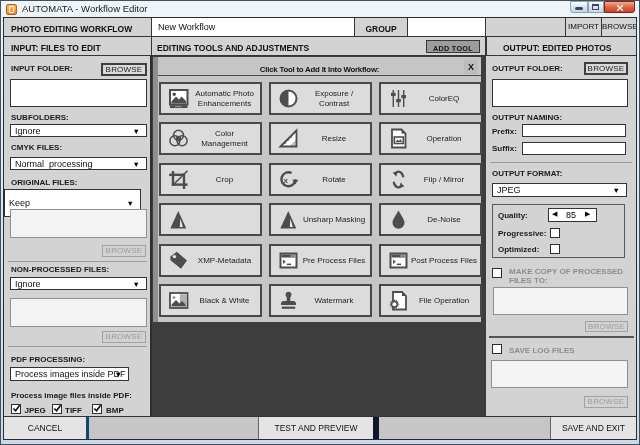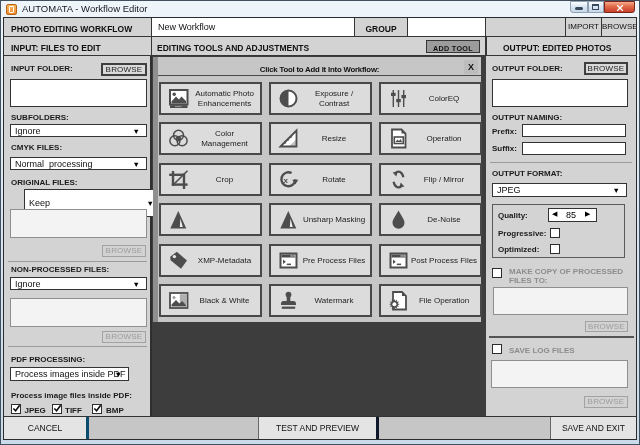--- a/index.html
+++ b/index.html
@@ -74,21 +74,21 @@
 <div class="dd" style="left:10px;top:124px;width:137px;height:13px">
     <span class="tx">Ignore</span>
     <span class="ar">▼</span>
   </div>
 <div class="lb" style="left:11px;top:143px">CMYK FILES:</div>
 <div class="dd" style="left:10px;top:157px;width:137px;height:13px">
     <span class="tx">Normal&nbsp; processing</span>
     <span class="ar">▼</span>
   </div>
 <div class="lb" style="left:11px;top:178px">ORIGINAL FILES:</div>
-<div class="dd" style="left:24px;top:189px;width:137px;height:28px">
+<div class="dd" style="left:4px;top:189px;width:137px;height:28px">
     <span class="tx">Keep</span>
     <span class="ar">▼</span>
   </div>
 <div class="ta" style="left:10px;top:209px;width:137px;height:29px"></div>
 <div class="bd" style="left:102px;top:245px;width:44px;height:12px;line-height:10px">BROWSE</div>
 <div class="sep" style="left:8px;top:261px;width:139px"></div>
 <div class="lb" style="left:11px;top:265px">NON-PROCESSED FILES:</div>
 <div class="dd" style="left:10px;top:277px;width:137px;height:13px">
     <span class="tx">Ignore</span>
     <span class="ar">▼</span>
@@ -370,15 +370,15 @@
 <div class="bd" style="left:585px;top:321px;width:43px;height:11px;line-height:9px">BROWSE</div>
 <div class="p" style="left:489px;top:336px;width:145px;height:2px;background:#555"></div>
 <div class="cb" style="left:492px;top:344px"></div>
 <div class="lb" style="left:509px;top:346px;color:#8d8d8d">SAVE LOG FILES</div>
 <div class="ta" style="left:491px;top:360px;width:137px;height:28px"></div>
 <div class="bd" style="left:584px;top:396px;width:44px;height:12px;line-height:10px">BROWSE</div>
 
 <div class="p" style="left:4px;top:416px;width:632px;height:1px;background:#333"></div>
 <div class="p" style="left:4px;top:417px;width:632px;height:22px;background:#c6c6c6"></div>
 <div class="p" style="left:4px;top:417px;width:85px;height:22px;background:#e4e4e4;border-right:3px solid #0c4a6e;text-align:center;line-height:22px;font-size:8.5px;color:#111">CANCEL</div>
-<div class="p" style="left:258px;top:417px;width:121px;height:22px;background:#e4e4e4;border-left:1px solid #666;border-right:3px solid #0f172a;text-align:center;line-height:22px;font-size:8.5px;color:#111">TEST AND PREVIEW</div>
+<div class="p" style="left:258px;top:417px;width:121px;height:22px;background:#e4e4e4;border-left:1px solid #666;border-right:6px solid #0f172a;text-align:center;line-height:22px;font-size:8.5px;color:#111">TEST AND PREVIEW</div>
 <div class="p" style="left:550px;top:417px;width:86px;height:22px;background:#e4e4e4;border-left:1px solid #666;text-align:center;line-height:22px;font-size:8.5px;color:#111">SAVE AND EXIT</div>
 <div class="p" style="left:4px;top:439px;width:632px;height:1px;background:#2b2b2b"></div>
 
 </body></html>

